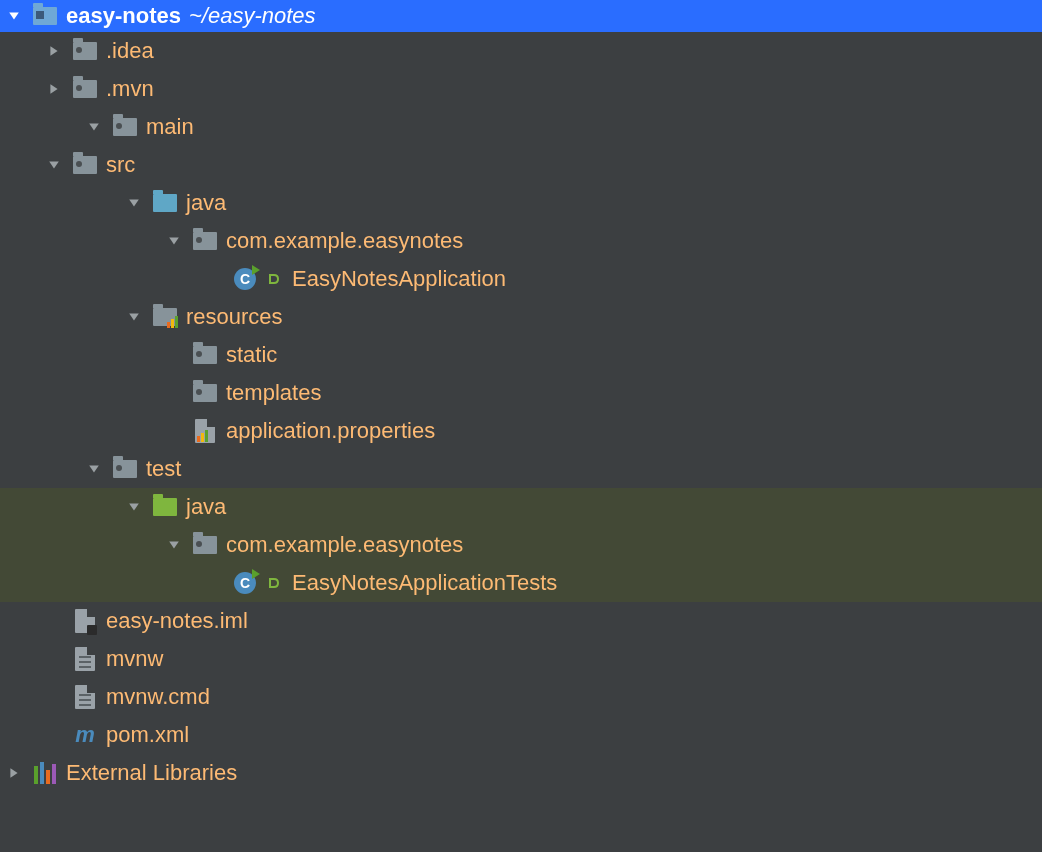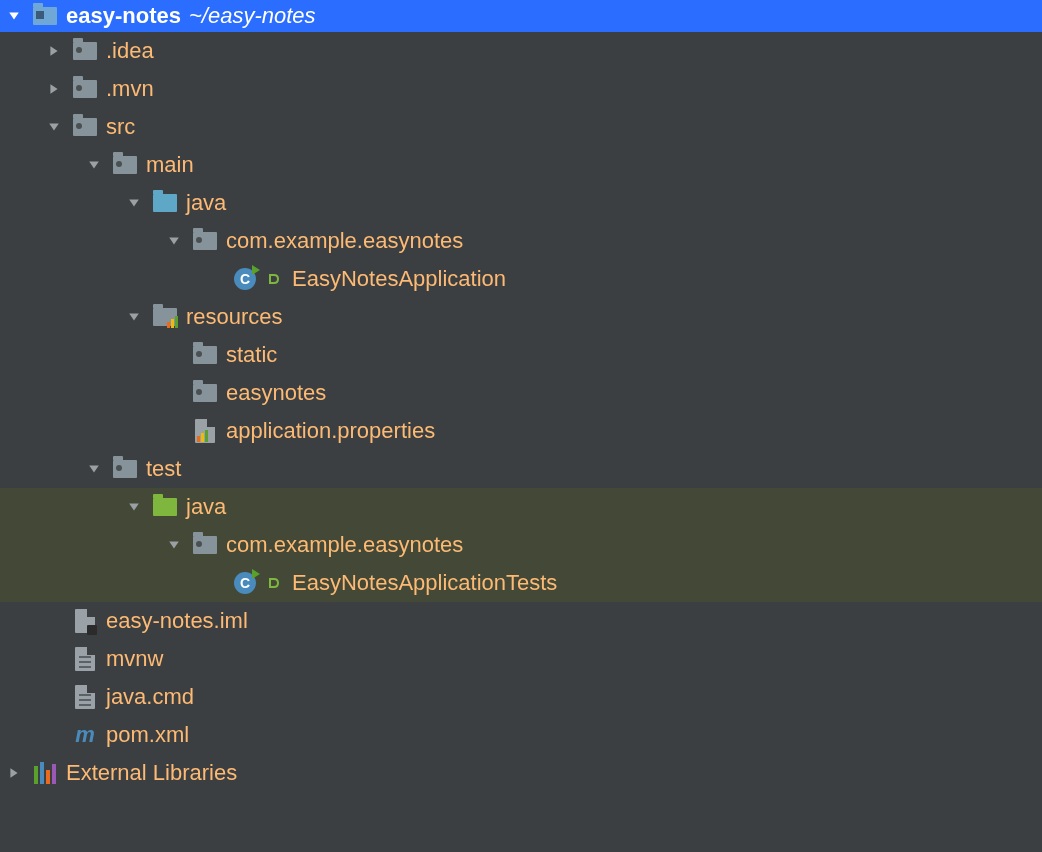--- a/index.html
+++ b/index.html
@@ -201,47 +201,47 @@
     </span>
     <span class="icon">
         <span class="folder">
           <span class="dot"></span>
         </span>
       </span>
     <span class="label">.mvn</span>
   </div>
 
   <div class="row">
+    <span class="indent" style="width:86px"></span>
+    <span class="arrow">
+      <svg width="12" height="12" viewBox="0 0 10 10">
+          <polygon points="1,2 9,2 5,8" fill="#9aa0a3"></polygon>
+        </svg>
+    </span>
+    <span class="icon">
+        <span class="folder">
+          <span class="dot"></span>
+        </span>
+      </span>
+    <span class="label">main</span>
+  </div>
+
+  <div class="row">
     <span class="indent" style="width:46px"></span>
     <span class="arrow">
       <svg width="12" height="12" viewBox="0 0 10 10">
           <polygon points="1,2 9,2 5,8" fill="#9aa0a3"></polygon>
         </svg>
     </span>
     <span class="icon">
         <span class="folder">
           <span class="dot"></span>
         </span>
       </span>
     <span class="label">src</span>
-  </div>
-
-  <div class="row">
-    <span class="indent" style="width:86px"></span>
-    <span class="arrow">
-      <svg width="12" height="12" viewBox="0 0 10 10">
-          <polygon points="1,2 9,2 5,8" fill="#9aa0a3"></polygon>
-        </svg>
-    </span>
-    <span class="icon">
-        <span class="folder">
-          <span class="dot"></span>
-        </span>
-      </span>
-    <span class="label">main</span>
   </div>
 
   <div class="row">
     <span class="indent" style="width:126px"></span>
     <span class="arrow">
       <svg width="12" height="12" viewBox="0 0 10 10">
           <polygon points="1,2 9,2 5,8" fill="#9aa0a3"></polygon>
         </svg>
     </span>
     <span class="icon">
@@ -307,21 +307,21 @@
     <span class="label">static</span>
   </div>
 
   <div class="row">
     <span class="indent" style="width:192px"></span>
     <span class="icon">
         <span class="folder">
           <span class="dot"></span>
         </span>
       </span>
-    <span class="label">easynotes</span>
+    <span class="label">templates</span>
   </div>
 
   <div class="row">
     <span class="indent" style="width:192px"></span>
     <span class="icon">
       <span class="file props">
           <span class="barssm">
             <span></span>
             <span></span>
             <span></span>
@@ -416,21 +416,21 @@
     <span class="indent" style="width:72px"></span>
     <span class="icon">
       <span class="file">
           <span class="lines">
             <span></span>
             <span></span>
             <span></span>
           </span>
         </span>
     </span>
-    <span class="label">java.cmd</span>
+    <span class="label">mvnw.cmd</span>
   </div>
 
   <div class="row">
     <span class="indent" style="width:72px"></span>
     <span class="icon">
       <span class="mvn">m</span>
     </span>
     <span class="label">pom.xml</span>
   </div>
 

